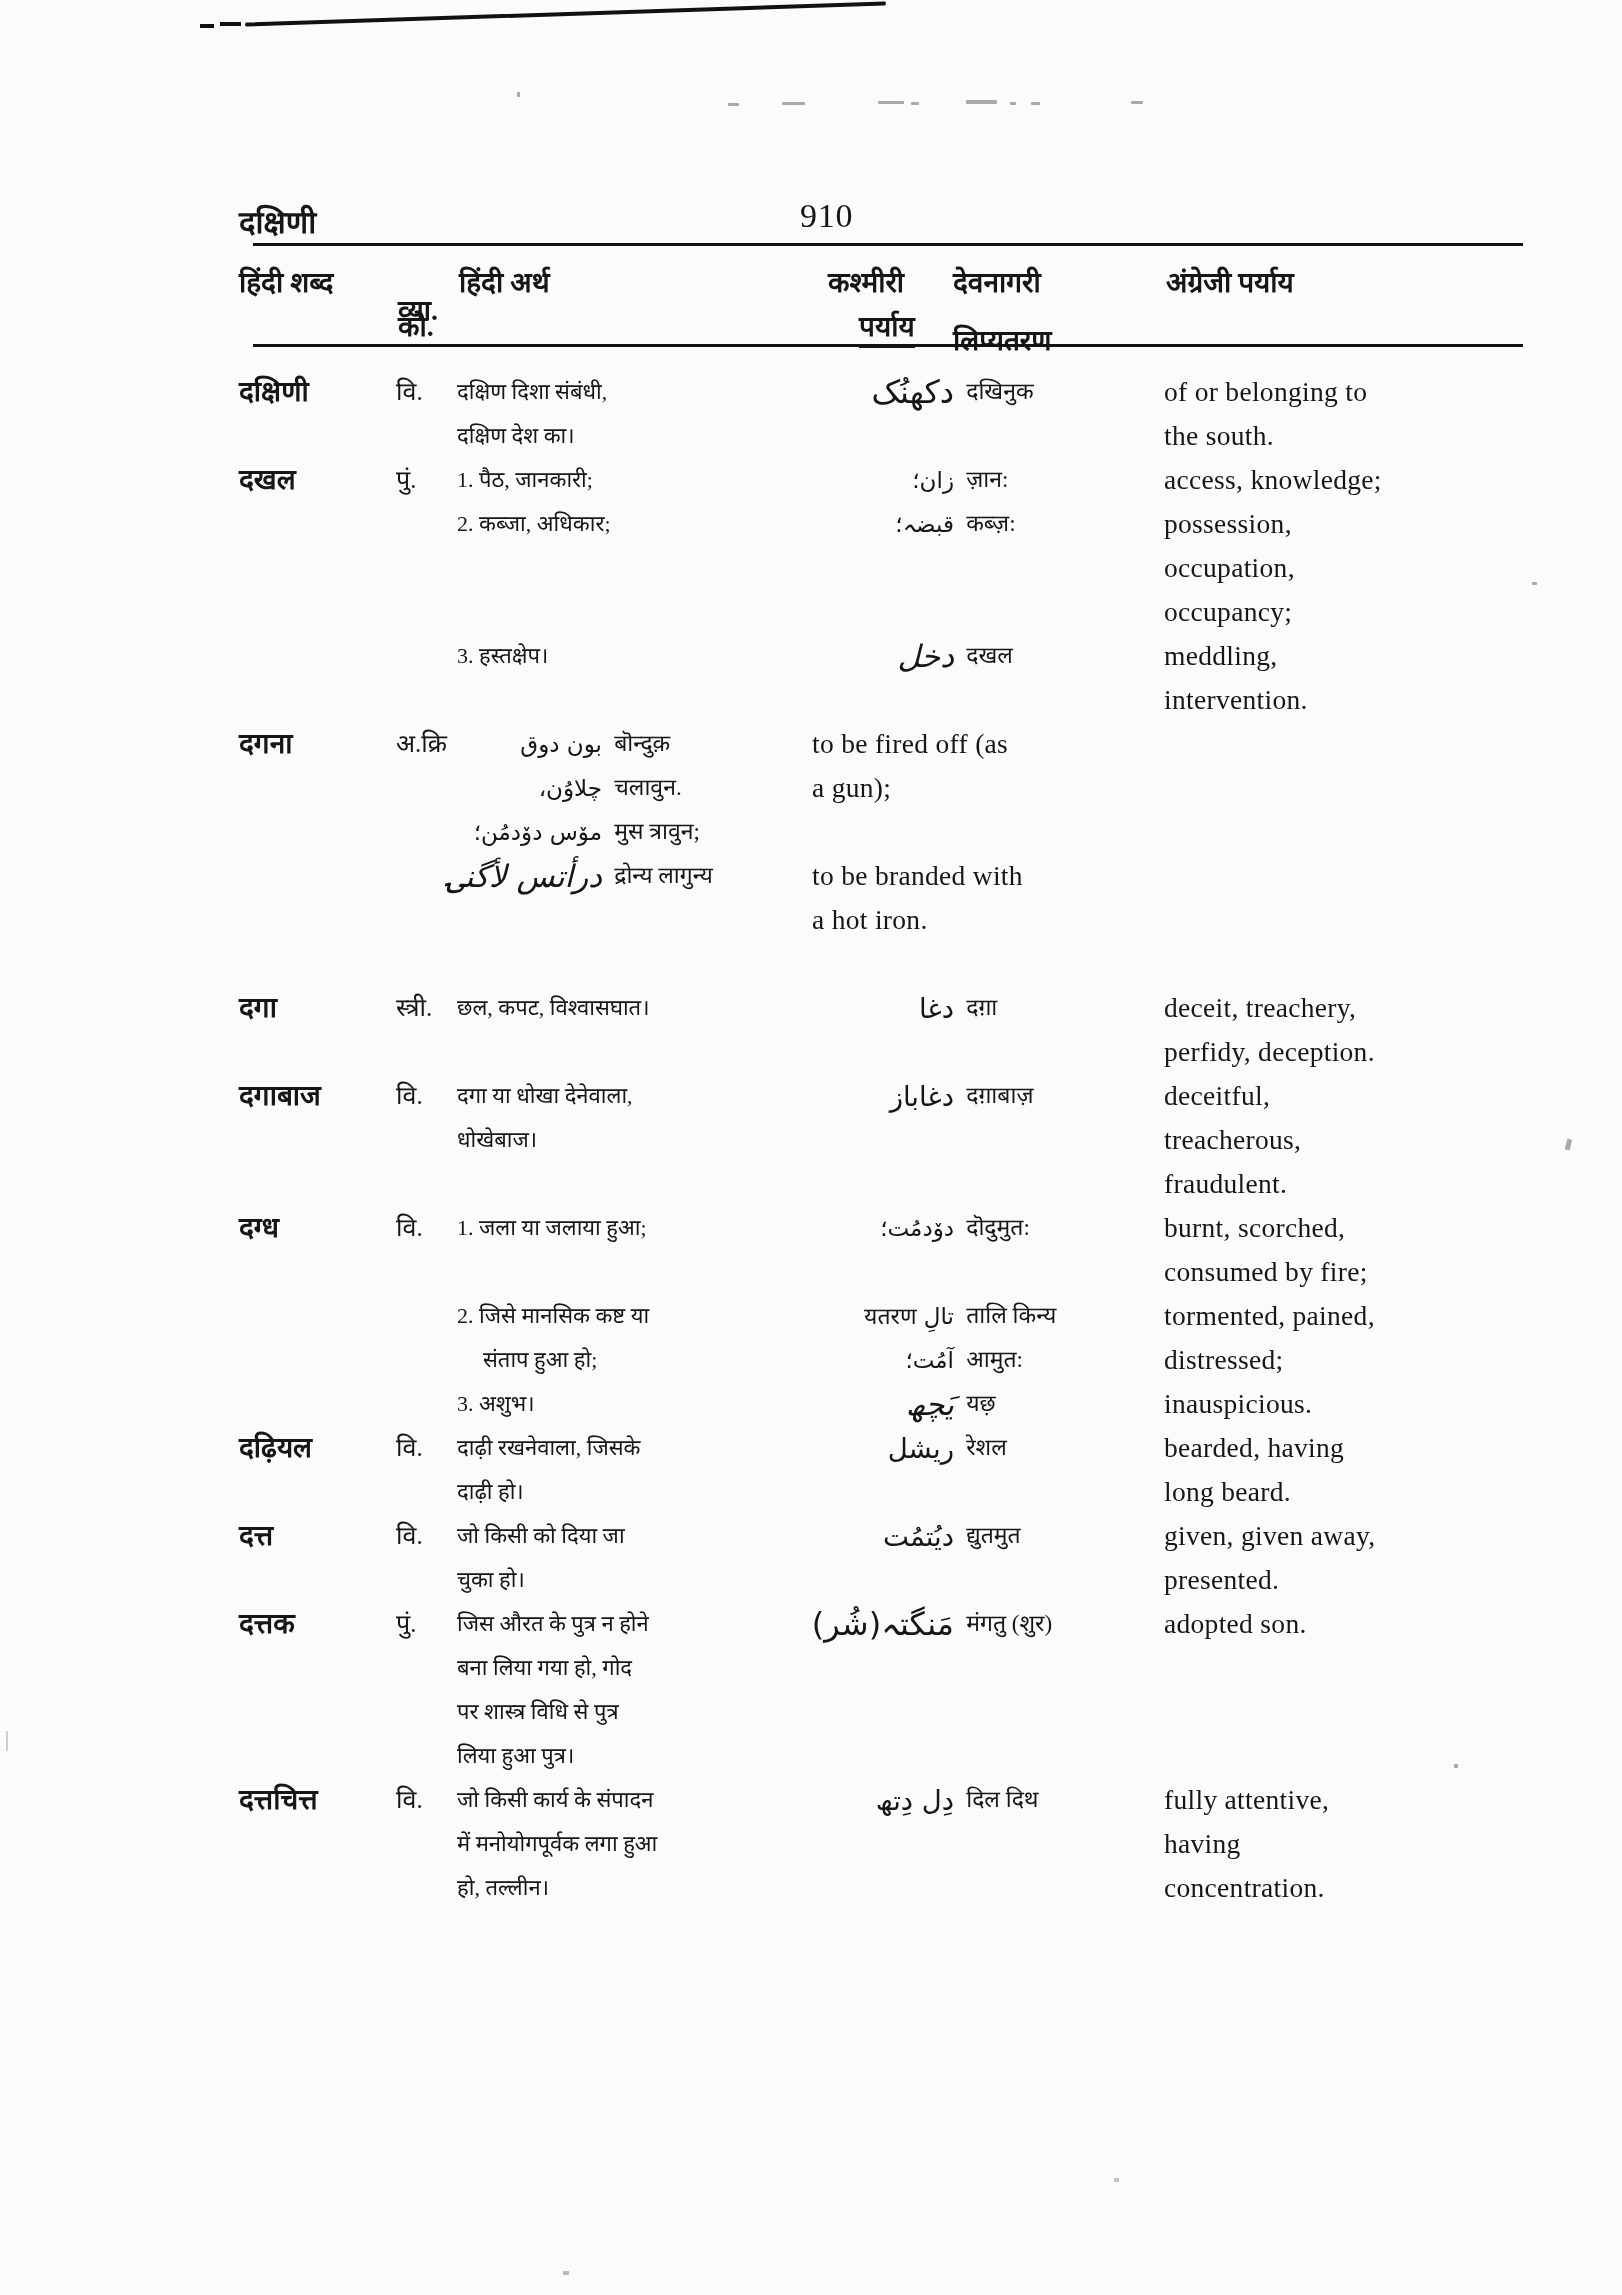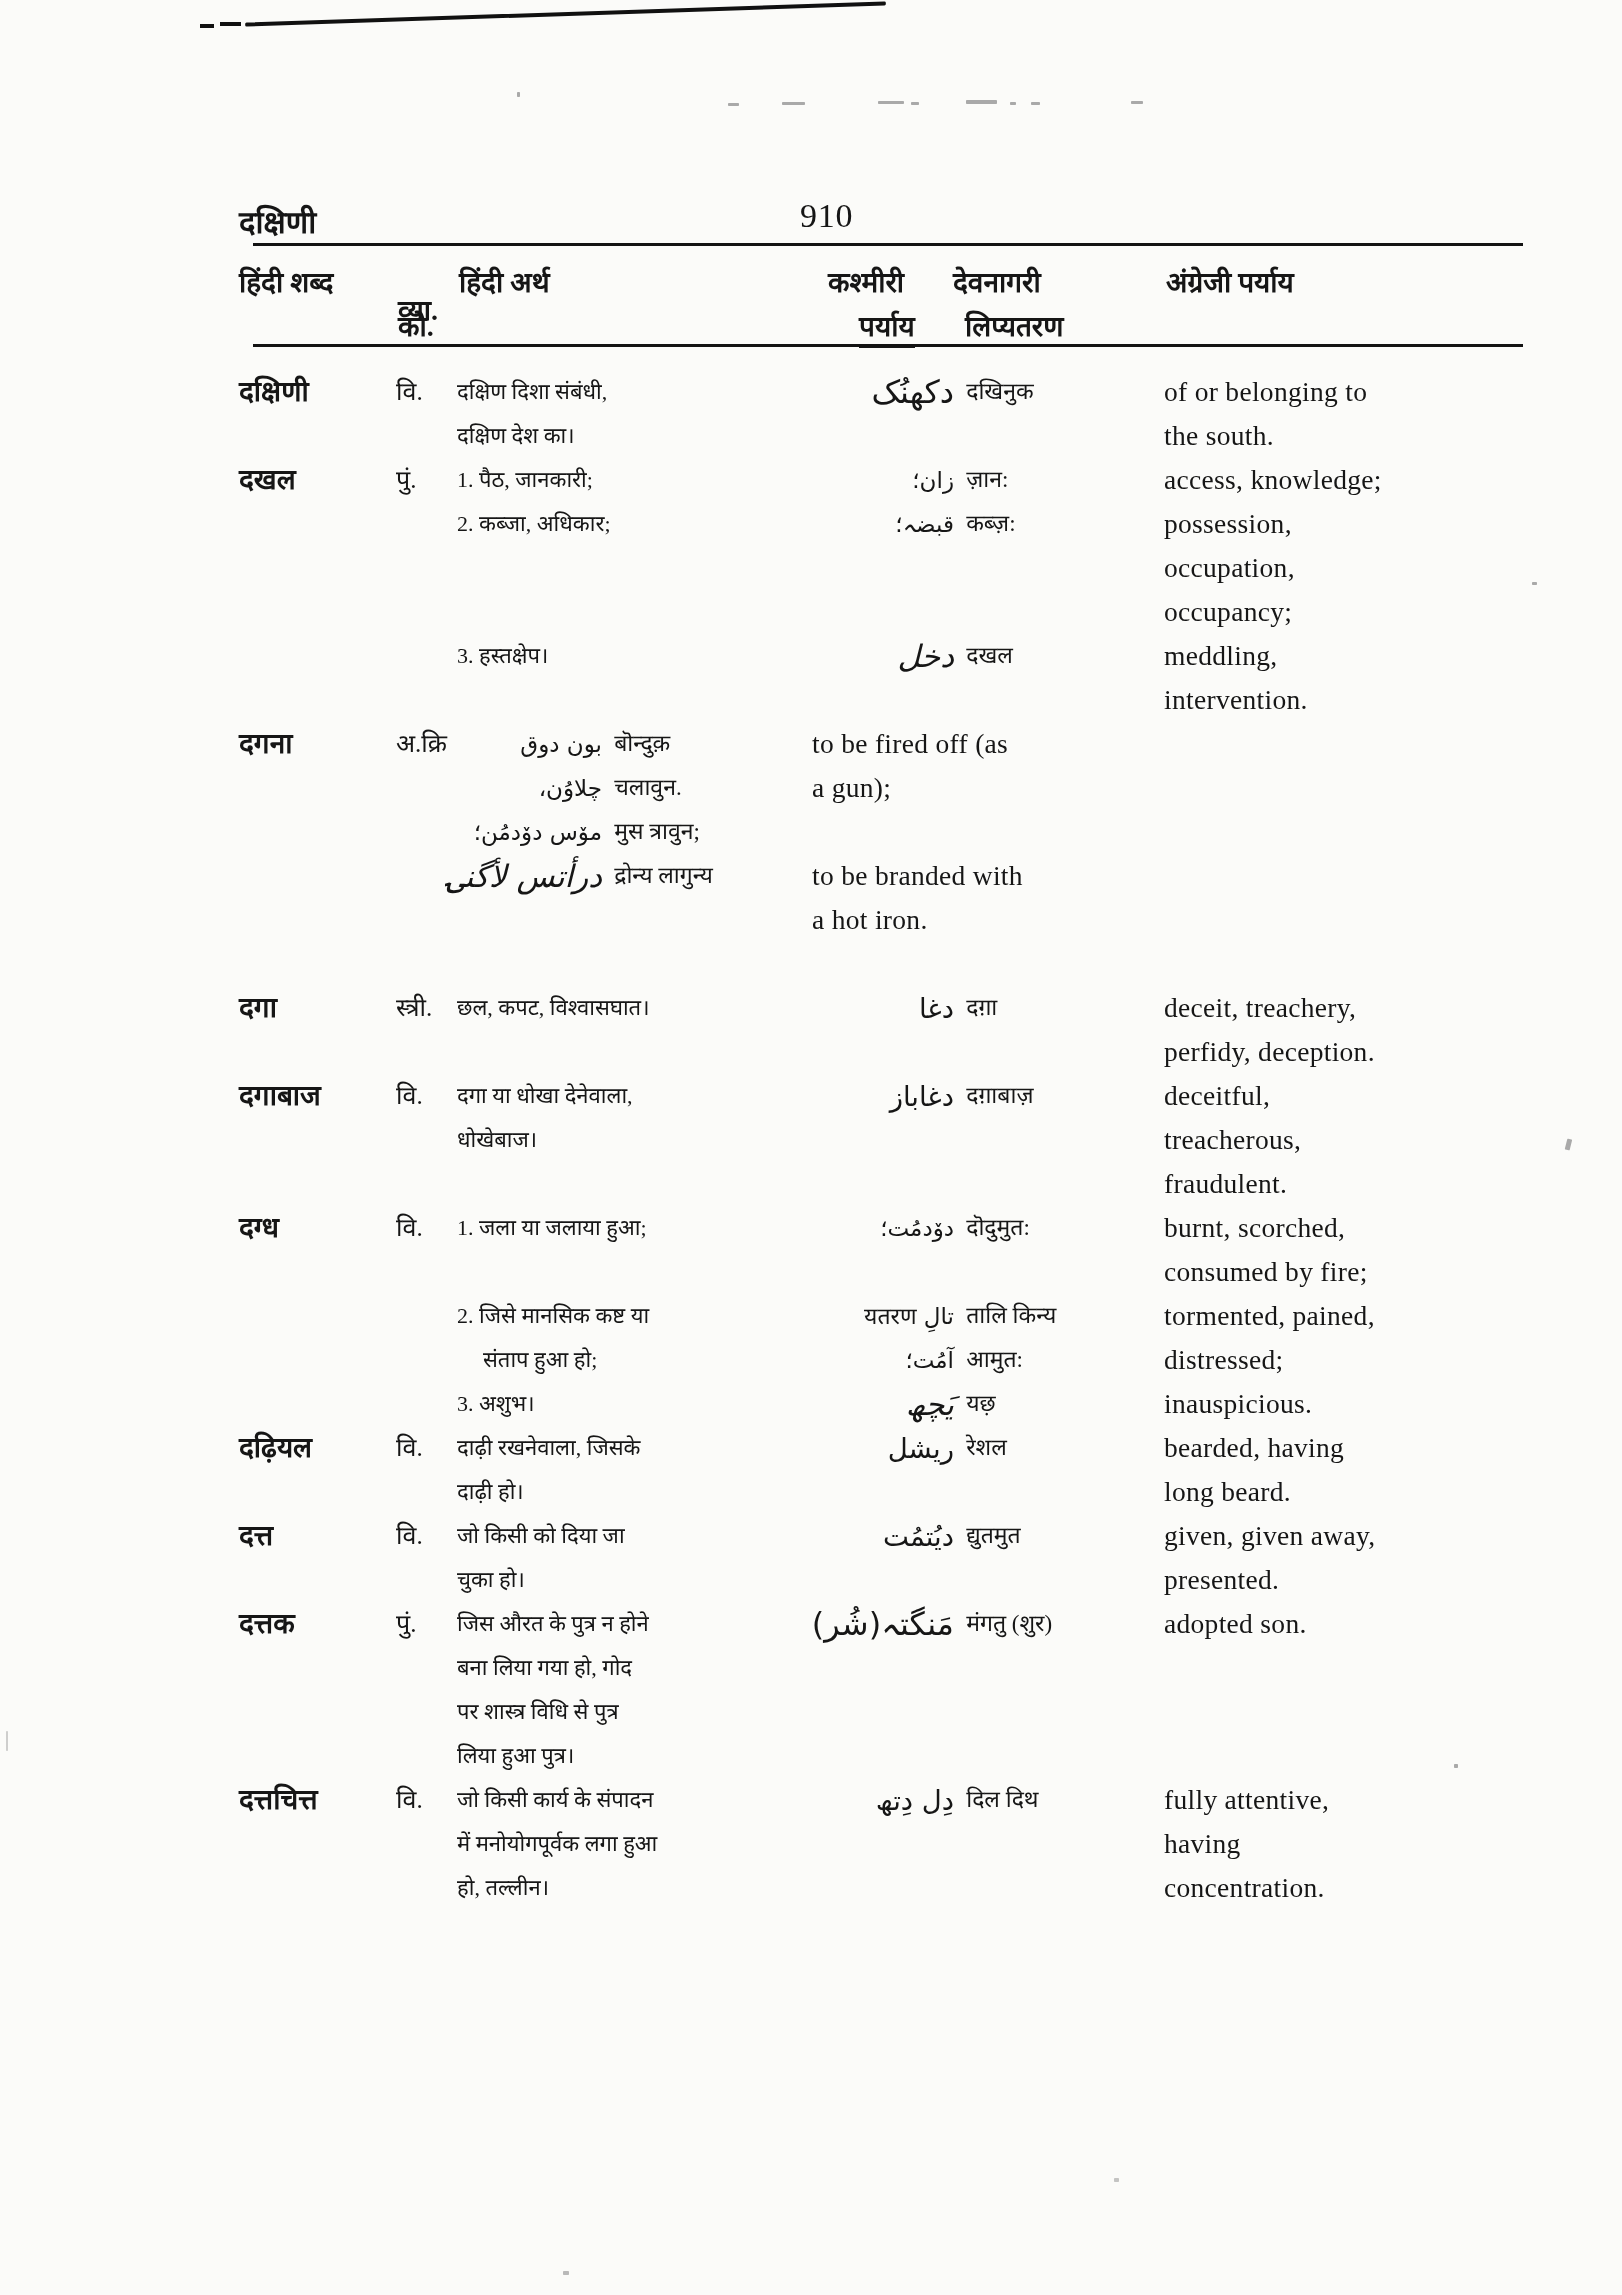--- a/index.html
+++ b/index.html
@@ -68,21 +68,21 @@
 <div class="pos-abs pn">910</div>
 <div class="rule rule1"></div>
 
 <div class="th" style="left:239px;top:262px;">हिंदी शब्द</div>
 <div class="th" style="left:398px;top:262px;margin-top:28px;">व्या.</div>
 <div class="th" style="left:398px;top:306px;">को.</div>
 <div class="th" style="left:459px;top:262px;">हिंदी अर्थ</div>
 <div class="th" style="left:828px;top:262px;">कश्मीरी</div>
 <div class="th th-u" style="left:828px;top:306px;">पर्याय</div>
 <div class="th" style="left:953px;top:262px;">देवनागरी</div>
-<div class="th" style="left:953px;top:306px;margin-left:12px;">लिप्यतरण</div>
+<div class="th" style="left:953px;top:320px;">लिप्यतरण</div>
 <div class="th" style="left:1166px;top:262px;">अंग्रेजी पर्याय</div>
 
 <div class="rule rule2"></div>
 
 <div class="entries">
 
   <div class="e">
     <div class="cell cw">
         <div class="ln">दक्षिणी</div>
       </div>

